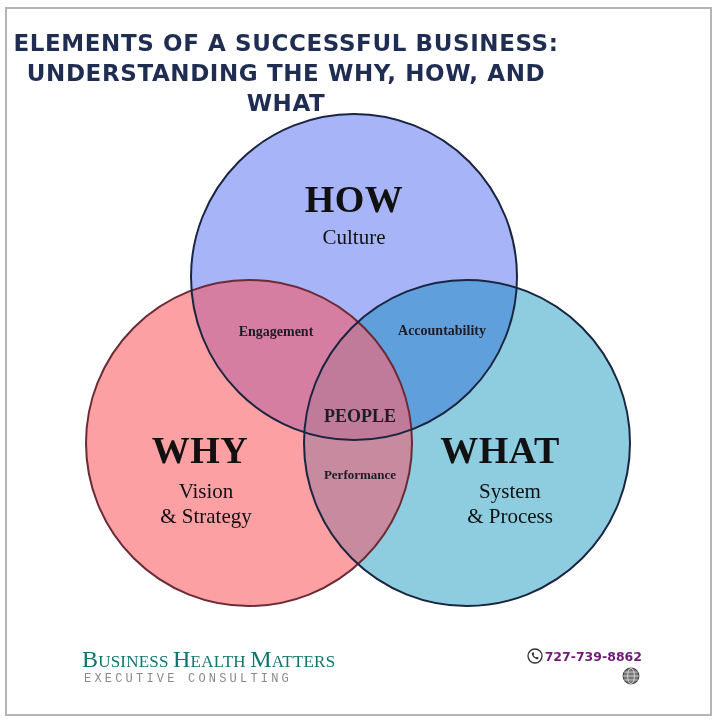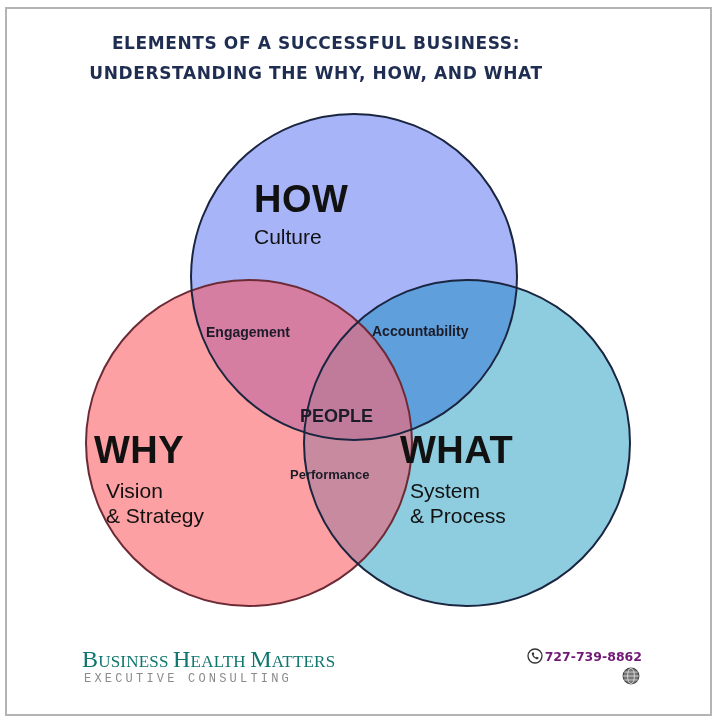--- a/index.html
+++ b/index.html
@@ -4,24 +4,24 @@
 <style>
   html, body { margin: 0; padding: 0; background: #ffffff; }
   body { width: 720px; height: 722px; position: relative; overflow: hidden; font-family: "DejaVu Sans", sans-serif; }
   .frame {
     position: absolute; left: 5px; top: 7px; width: 703px; height: 705px;
     border: 2px solid #b4b4b4; background: #ffffff; box-sizing: content-box;
   }
   .title {
     position: absolute; left: 0; top: 28px; width: 572px; text-align: center;
     color: #1f2d52; font-family: "DejaVu Sans", sans-serif; font-weight: bold;
-    font-size: 17px; letter-spacing: 0.6px; line-height: 30px; padding-left: 30px;
+    font-size: 23px; letter-spacing: 0.6px; line-height: 30px;
   }
   svg.venn { position: absolute; left: 0; top: 0; }
-  .lbl { position: absolute; text-align: left; color: #111111; font-family: Liberation Sans, sans-serif; }
+  .lbl { position: absolute; text-align: center; color: #111111; font-family: Liberation Serif, serif; }
   .big { font-weight: bold; font-size: 38px; letter-spacing: 0.5px; line-height: 40px; }
   .sub { font-size: 21px; line-height: 26px; color: #111; }
   .mid { font-weight: bold; font-size: 14px; color: #1c1c28; }
   .people { font-weight: bold; font-size: 18px; color: #1c1c28; }
   .brand {
     position: absolute; left: 82px; top: 646px; font-family: "Liberation Serif", serif;
     color: #0f766e; font-size: 22px; letter-spacing: 0.2px; white-space: nowrap;
   }
   .brand .cap { font-size: 24px; }
   .brand .sm { font-size: 17px; }
@@ -76,21 +76,21 @@
   </g>
 
   <circle cx="249" cy="443" r="163" fill="none" stroke="#6b2a35" stroke-width="2"></circle>
   <circle cx="467" cy="443" r="163" fill="none" stroke="#1a2540" stroke-width="2"></circle>
   <circle cx="354" cy="277" r="163" fill="none" stroke="#1a2540" stroke-width="2"></circle>
 </svg>
 
 <div class="lbl big" style="left:254px; top:179px; width:200px;">HOW</div>
 <div class="lbl sub" style="left:254px; top:224px; width:200px;">Culture</div>
 
-<div class="lbl big" style="left:94px; top:430px; width:200px;">WHY</div>
+<div class="lbl big" style="left:100px; top:430px; width:200px;">WHY</div>
 <div class="lbl sub" style="left:106px; top:478px; width:200px;">Vision</div>
 <div class="lbl sub" style="left:106px; top:503px; width:200px;">&amp; Strategy</div>
 
 <div class="lbl big" style="left:400px; top:430px; width:200px;">WHAT</div>
 <div class="lbl sub" style="left:410px; top:478px; width:200px;">System</div>
 <div class="lbl sub" style="left:410px; top:503px; width:200px;">&amp; Process</div>
 
 <div class="lbl mid" style="left:206px; top:324px; width:140px;">Engagement</div>
 <div class="lbl mid" style="left:372px; top:323px; width:140px;">Accountability</div>
 <div class="lbl people" style="left:300px; top:383px; width:120px;margin-top:23px;">PEOPLE</div>

